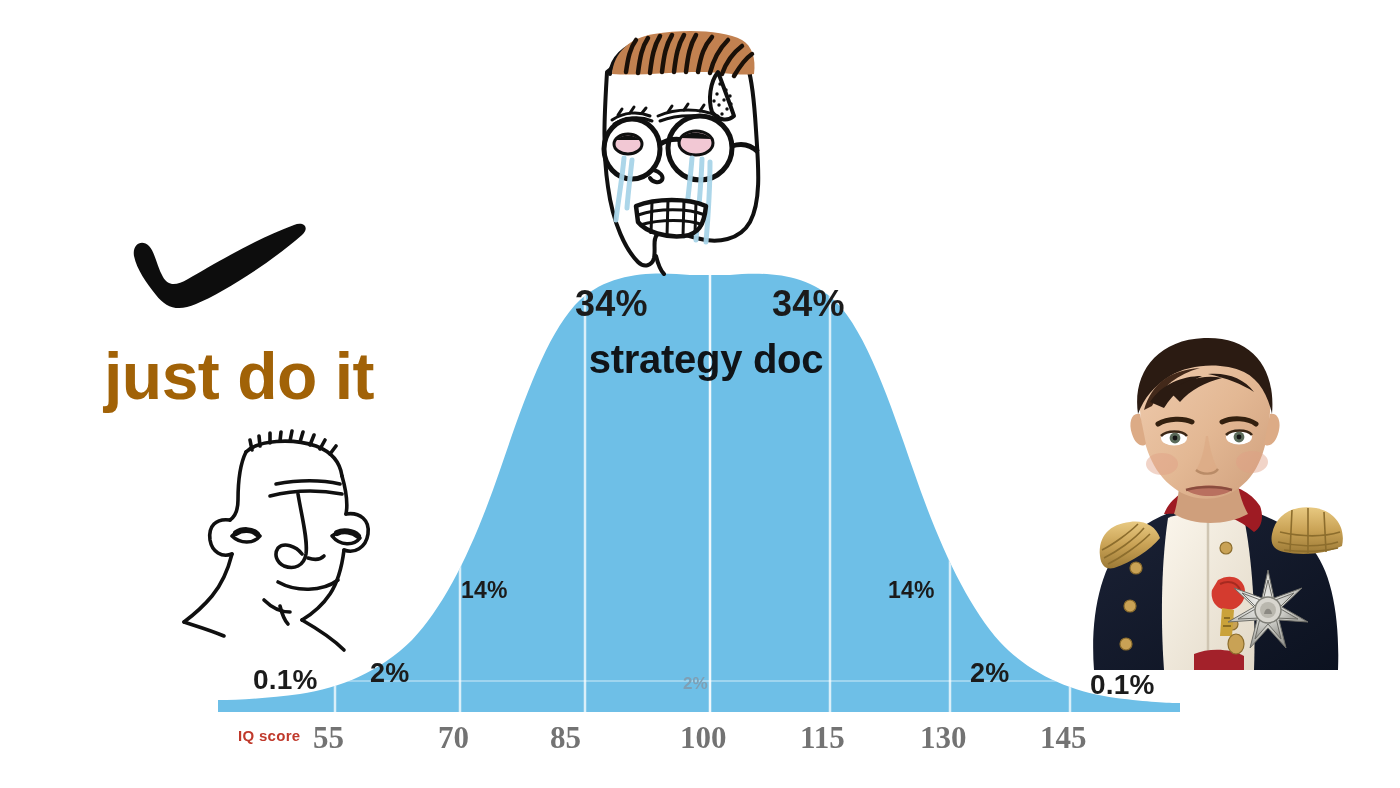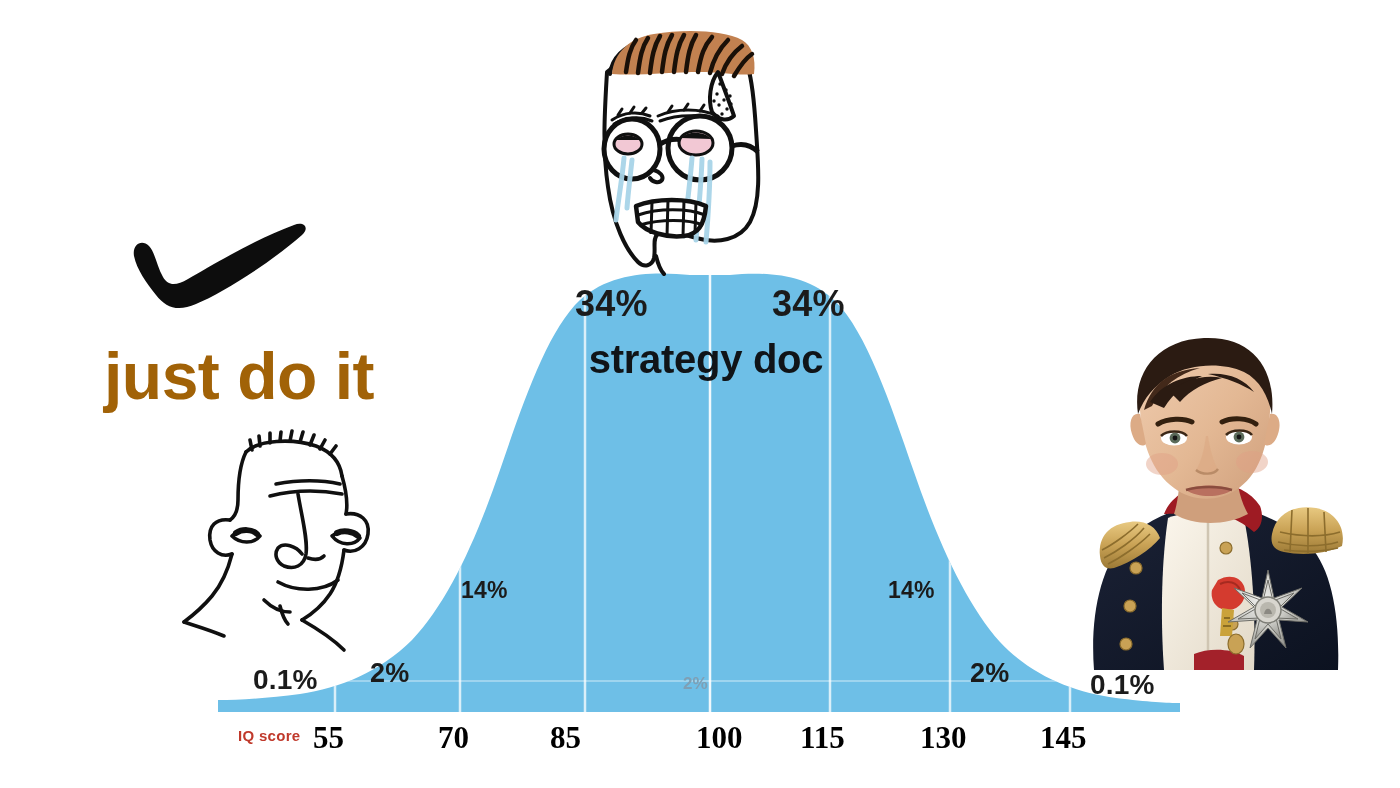--- a/index.html
+++ b/index.html
@@ -41,21 +41,21 @@
     position:absolute;
     color:#7f9fb4;
     font-size:17px;
     font-weight:700;
     white-space:nowrap;
   }
 
   
   .tick{
     position:absolute;
-    color:#000000;
+    color:#737373;
     font-size:31px;
     font-weight:700;
     white-space:nowrap;
     font-family:"Liberation Serif", serif;
   }
   #iq-score-label{
     position:absolute;
     left:218px; top:727px;
     color:#c0392b;
     font-size:15px;
@@ -207,21 +207,21 @@
 
   <div class="pct pct-01" style="left:1090px; top:669px;">0.1%</div>
 
   <div class="pct-95" style="left:683px; top:674px;">2%</div>
 
   <div id="iq-score-label">IQ score</div>
 
   <div class="tick" style="left:313px; top:720px;">55</div>
   <div class="tick" style="left:438px; top:720px;">70</div>
   <div class="tick" style="left:550px; top:720px;">85</div>
-  <div class="tick" style="left:680px; top:720px;margin-left:16px;">100</div>
+  <div class="tick" style="left:680px; top:720px;">100</div>
   <div class="tick" style="left:800px; top:720px;">115</div>
   <div class="tick" style="left:920px; top:720px;">130</div>
   <div class="tick" style="left:1040px; top:720px;">145</div>
 
   <svg id="swoosh" viewBox="0 0 190 90">
     <path d="M8,34
              C6,22 16,17 23,24
              C29,30 31,45 37,55
              C42,64 50,64 62,57
              C88,42 128,18 168,3

